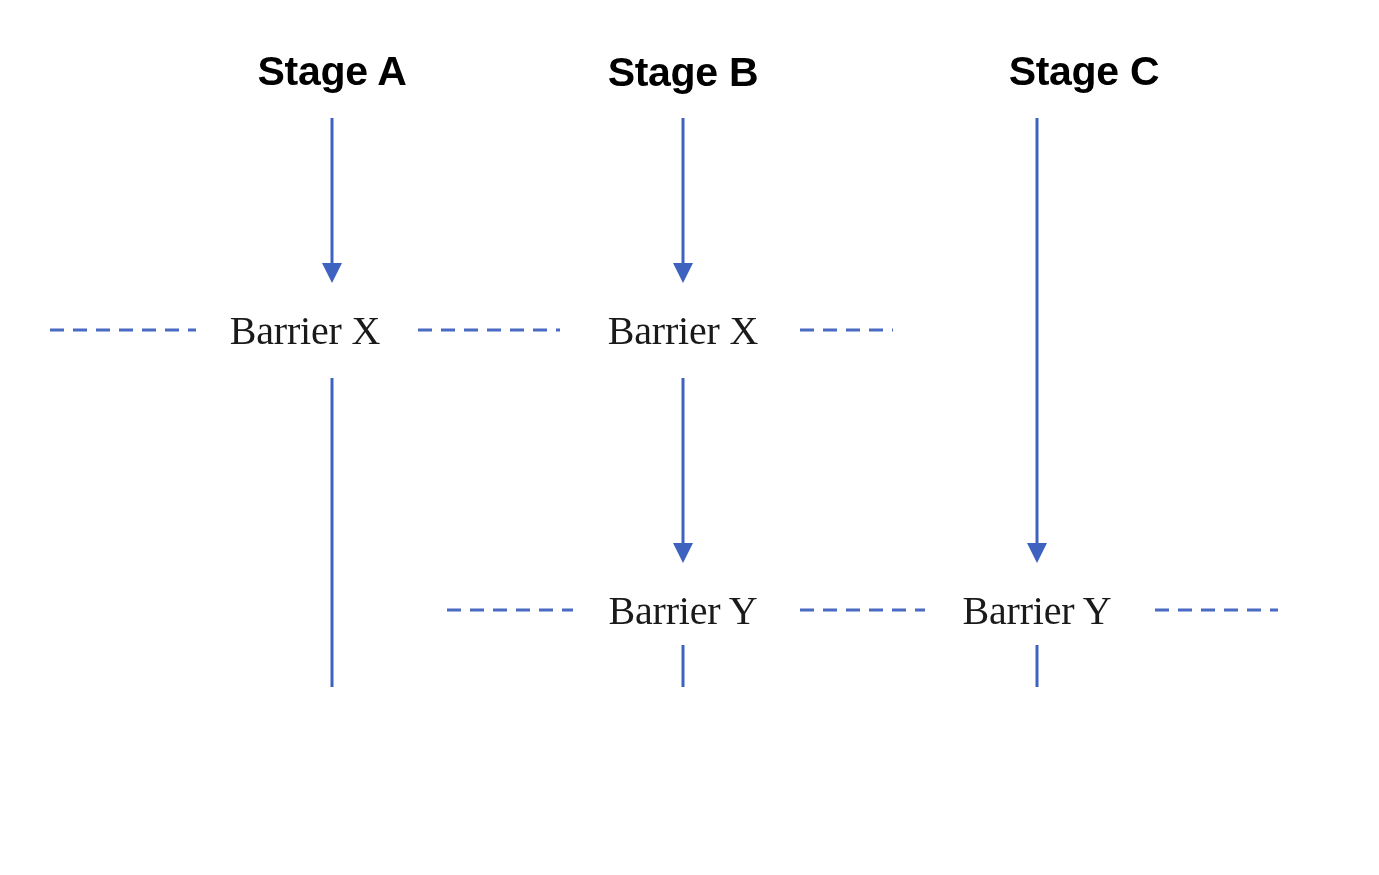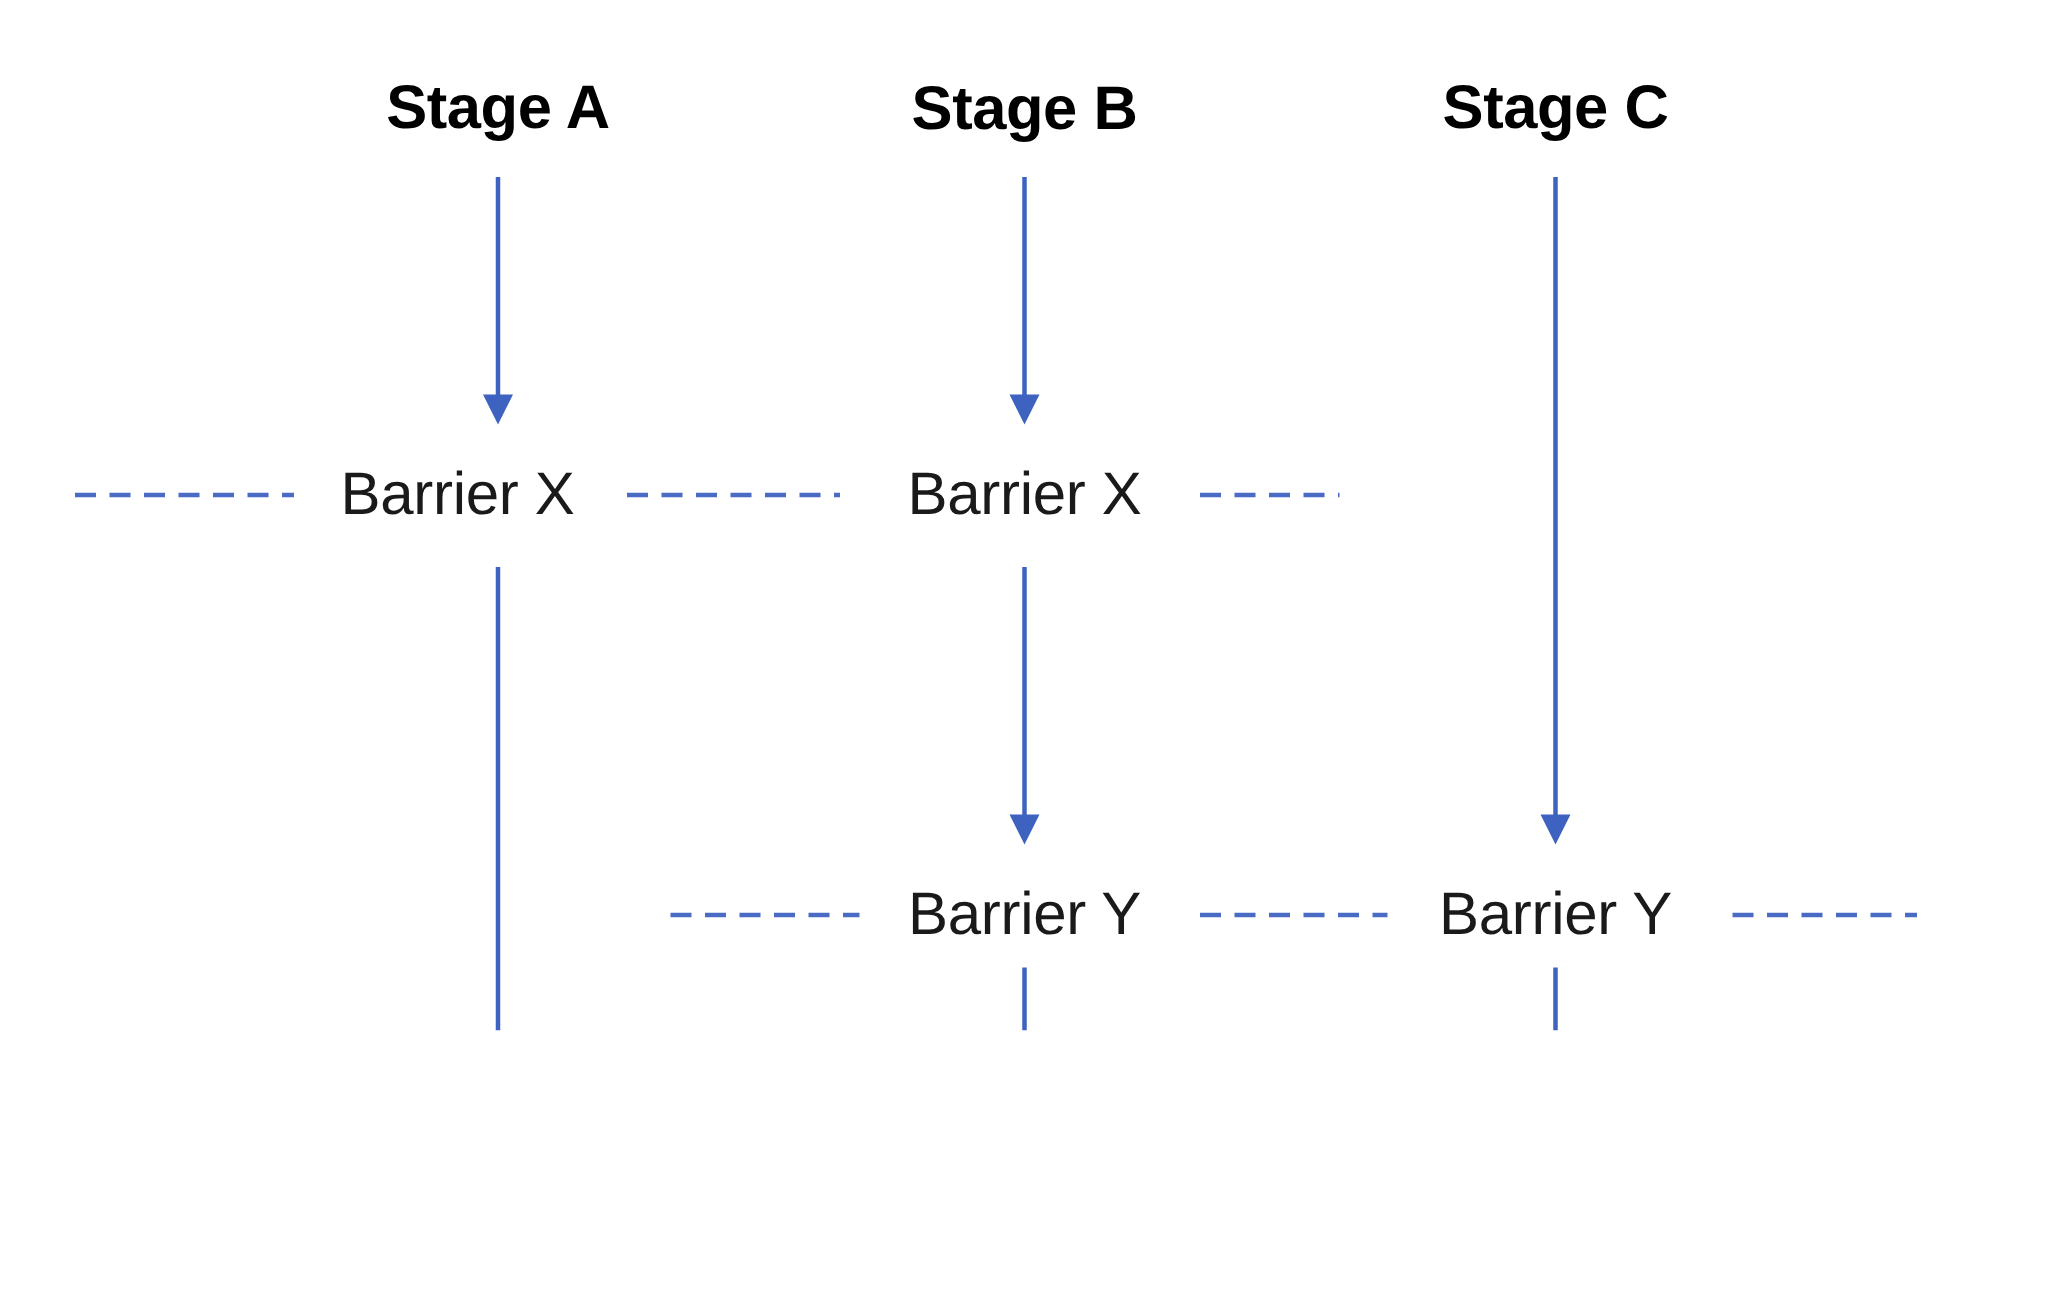--- a/index.html
+++ b/index.html
@@ -26,21 +26,21 @@
     font-family: "Liberation Sans", "DejaVu Sans", sans-serif;
     font-size: 41px;
     font-weight: bold;
     color: #000000;
     white-space: nowrap;
     transform: translateX(-50%);
     letter-spacing: -0.3px;
   }
   .barrier-label {
     position: absolute;
-    font-family: Liberation Sans, sans-serif;
+    font-family: Liberation Serif, serif;
     font-size: 40px;
     font-weight: normal;
     color: #1a1a1a;
     white-space: nowrap;
     transform: translate(-50%, -50%);
     background: #ffffff;
     padding: 0 10px;
     letter-spacing: -0.2px;
   }
 </style>
@@ -86,21 +86,21 @@
         <line x1="800" y1="330" x2="893" y2="330" stroke="#4a6bc4" stroke-width="3" stroke-dasharray="14 9"></line>
         <line x1="447" y1="610" x2="573" y2="610" stroke="#4a6bc4" stroke-width="3" stroke-dasharray="14 9"></line>
         <line x1="800" y1="610" x2="925" y2="610" stroke="#4a6bc4" stroke-width="3" stroke-dasharray="14 9"></line>
         <line x1="1155" y1="610" x2="1278" y2="610" stroke="#4a6bc4" stroke-width="3" stroke-dasharray="14 9"></line>
       </g>
   </svg>
 
   <div id="headers-layer">
       <div class="stage-header" style="left: 332px; top: 48px;">Stage A</div>
       <div class="stage-header" style="left: 683px; top: 49px;">Stage B</div>
-      <div class="stage-header" style="left: 1037px; top: 48px;">Stage C</div>
+      <div class="stage-header" style="left: 1084px; top: 48px;">Stage C</div>
     </div>
   <div id="labels-layer">
       <div class="barrier-label" style="left: 305px; top: 330px;">Barrier X</div>
       <div class="barrier-label" style="left: 683px; top: 330px;">Barrier X</div>
       <div class="barrier-label" style="left: 683px; top: 610px;">Barrier Y</div>
       <div class="barrier-label" style="left: 1037px; top: 610px;">Barrier Y</div>
     </div>
 
 </div>
 

